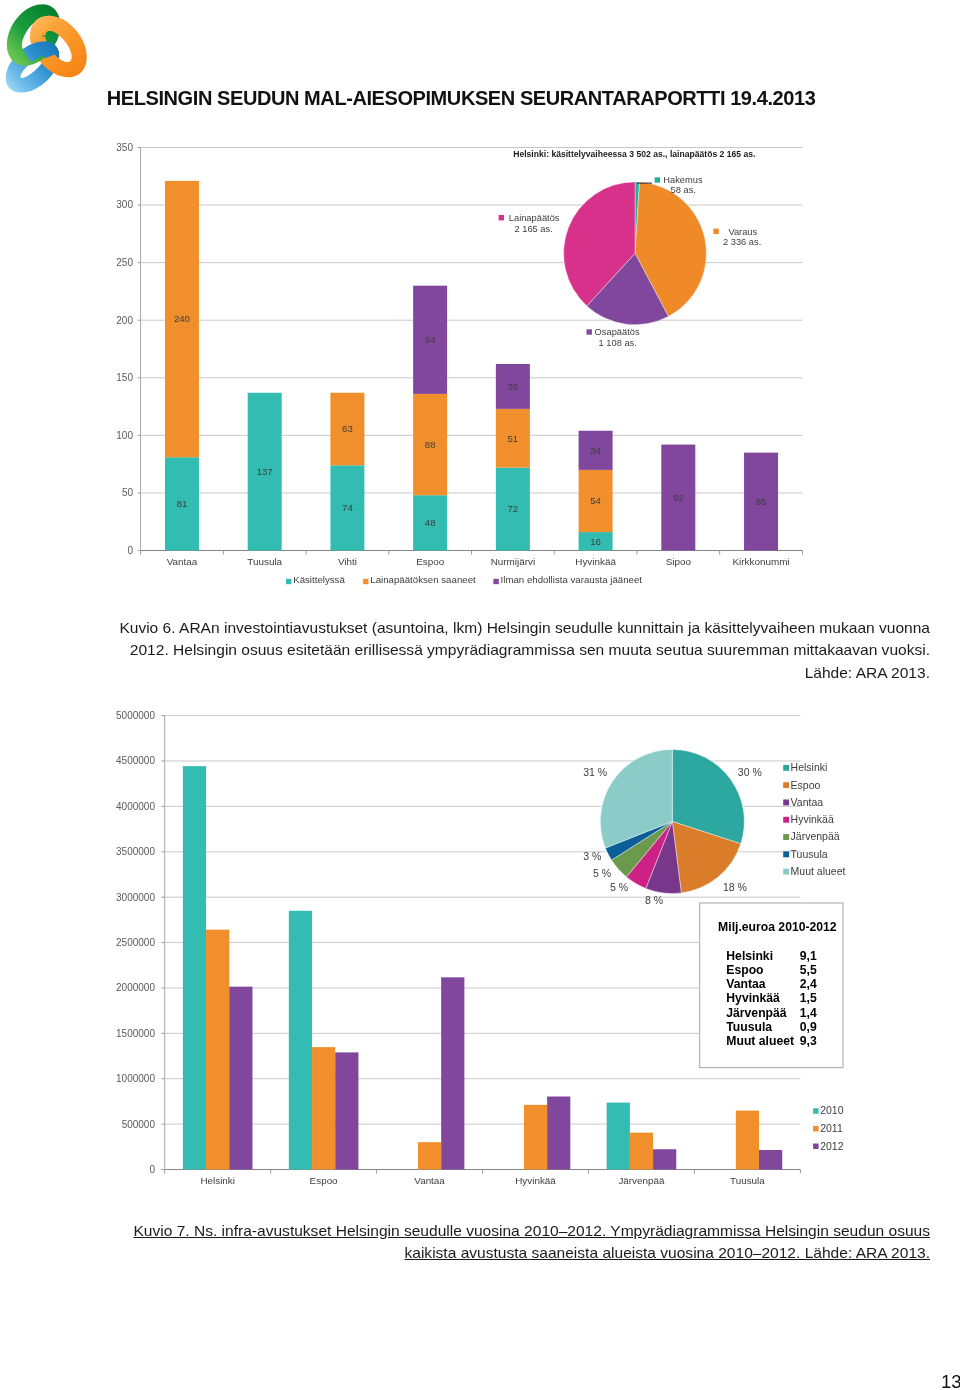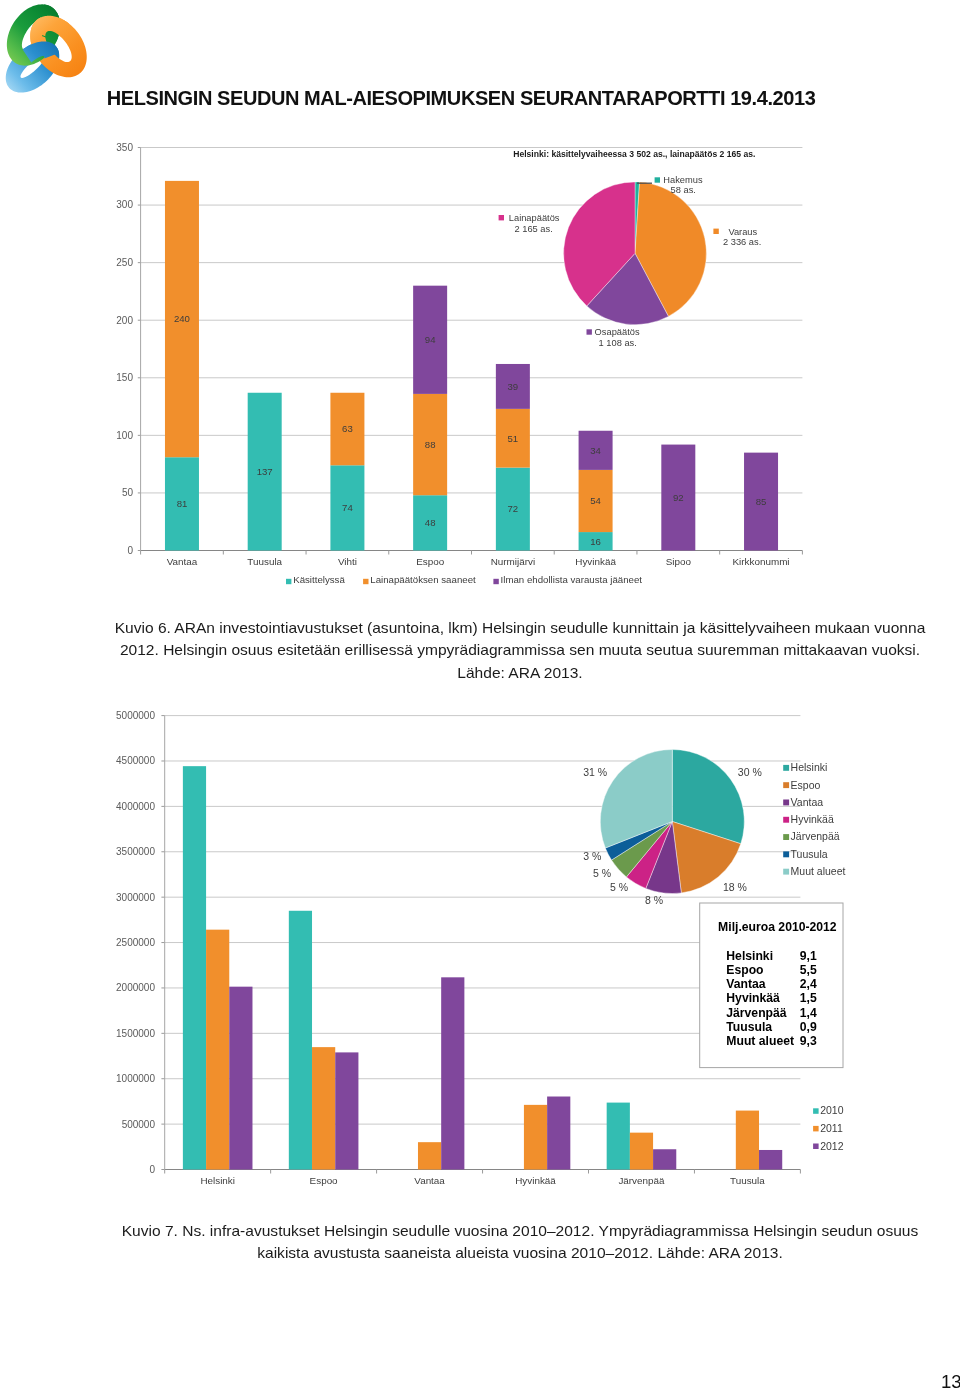--- a/index.html
+++ b/index.html
@@ -4,23 +4,23 @@
 <title>MAL-aiesopimuksen seurantaraportti 19.4.2013</title>
 <style>
   html,body{margin:0;padding:0;}
   body{width:960px;height:1390px;background:#ffffff;position:relative;overflow:hidden;
        font-family:"Liberation Sans",sans-serif;color:#000;}
   #page{position:absolute;left:0;top:0;width:960px;height:1390px;background:#fff;}
   #brand-logo{position:absolute;left:-1px;top:1px;width:100px;height:96px;}
   #doc-header-title{position:absolute;left:106.8px;top:39.9px;font-size:20px;font-weight:bold;
      letter-spacing:-0.42px;white-space:nowrap;line-height:20px;color:#111;margin-top:48px;}
   .caption{position:absolute;left:110px;font-size:15.55px;line-height:22.4px;width:820px;
-     text-align:center;color:#1b1b1b;}
+     text-align:right;color:#1b1b1b;}
   #caption-6{top:617px;}
-  #caption-7{top:1220px;}
+  #caption-7{top:1220px;text-decoration:underline;}
   #page-num{position:absolute;left:941px;top:1373px;font-size:18.6px;color:#111;line-height:18px;}
   .chart-svg{position:absolute;left:0;top:0;}
   #fig6{position:absolute;left:0;top:120px;width:960px;height:480px;}
   #fig7{position:absolute;left:0;top:700px;width:960px;height:500px;}
   text{font-family:"Liberation Sans",sans-serif;}
 </style>
 </head>
 <body>
 
 <div id="page">

